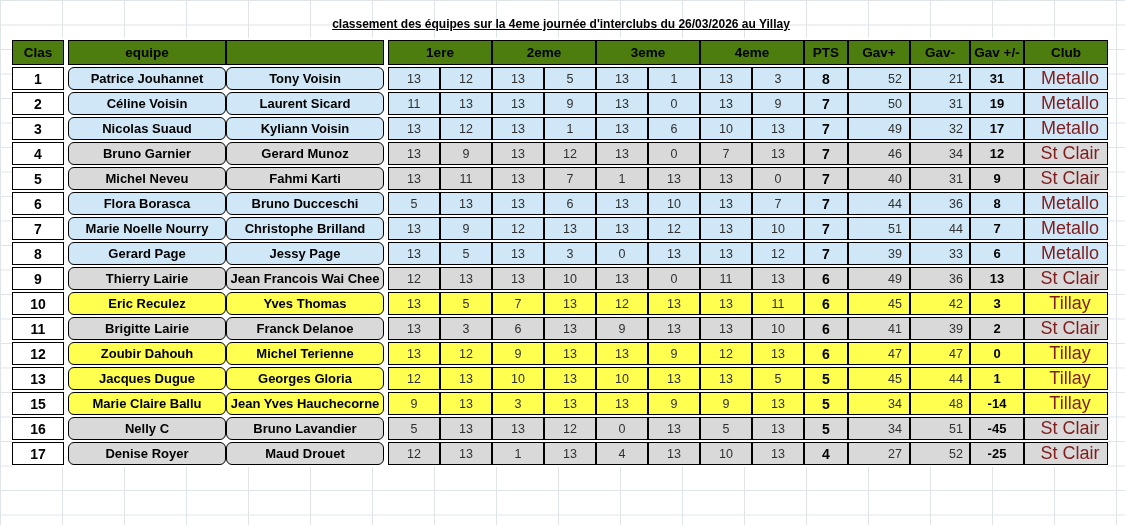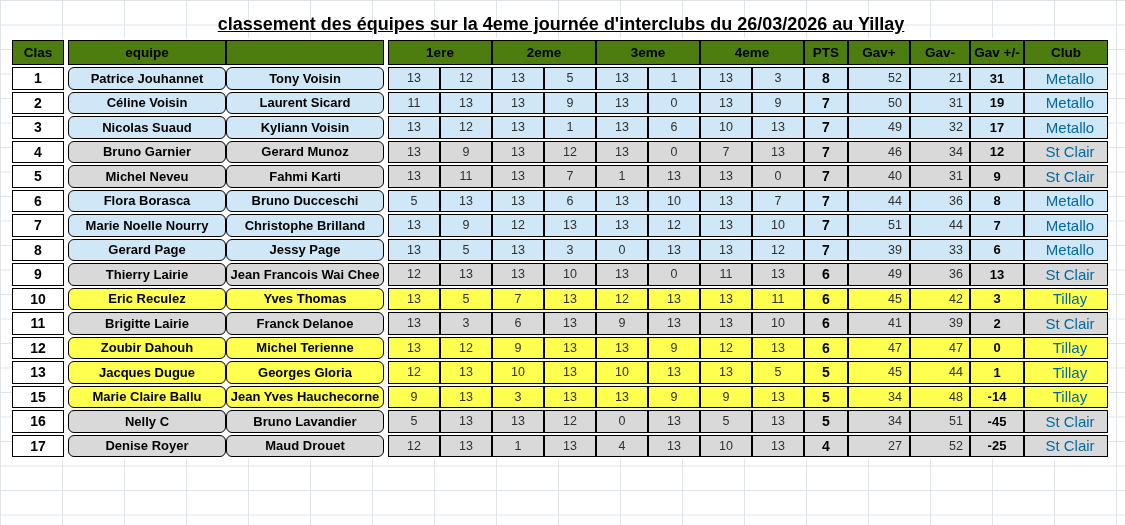--- a/index.html
+++ b/index.html
@@ -14,21 +14,21 @@
     background-image:
       linear-gradient(to right, #dfe4e9 1px, transparent 1px),
       linear-gradient(to bottom, #dfe4e9 1px, transparent 1px);
     background-size: 62px 24.5px;
   }
   .title {
     position: absolute;
     top: 11px; left: 12px; width: 1098px; height: 26px;
     line-height: 26px;
     text-align: center;
-    font-size: 18px;
+    font-size: 12px;
     font-weight: bold;
     text-decoration: underline;
     white-space: nowrap;
   }
   table.rank-table {
     position: absolute;
     left: 12px; top: 38px;
     border-collapse: separate;
     border-spacing: 0 2px;
     table-layout: fixed;
@@ -47,21 +47,21 @@
     font-weight: bold;
     background: #4d7c0f;
   }
   td { height: 22.5px; }
   td.clas  { font-weight: bold; font-size: 14px; background: #ffffff; }
   td.name  { font-weight: bold; font-size: 13px; border-radius: 6px; }
   td.score { font-size: 12.5px; color: #303030; }
   td.pts   { font-weight: bold; font-size: 14px; }
   td.gav   { font-size: 12.5px; color: #303030; padding-left: 32px; }
   td.gavdiff { font-weight: bold; font-size: 13px; }
-  td.club  { font-size: 15px; color: #0369a1; padding-left: 8px; }
+  td.club  { font-size: 18px; color: #7f1d1d; padding-left: 8px; }
   th.spacer, td.spacer { border: none; background: #ffffff; }
   
   .row-metallo  .fill { background: var(--c-metallo); }
   .row-st_clair .fill { background: var(--c-st_clair); }
   .row-tillay   .fill { background: var(--c-tillay); }
 </style>
 </head>
 <body>
 
 <div class="title">classement des équipes sur la 4eme journée d'interclubs du 26/03/2026 au Yillay</div>

